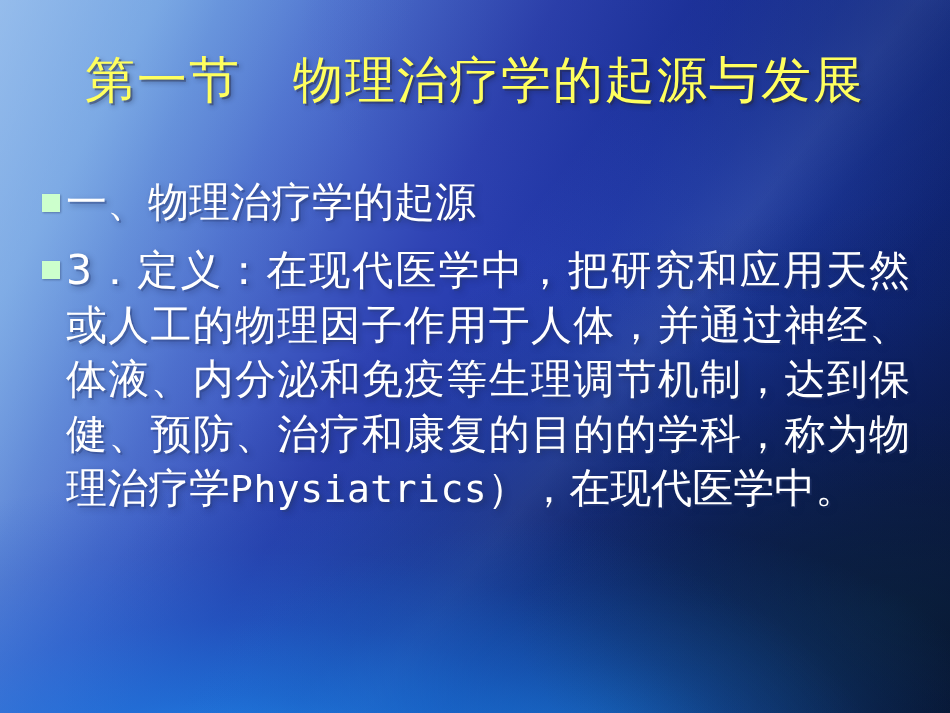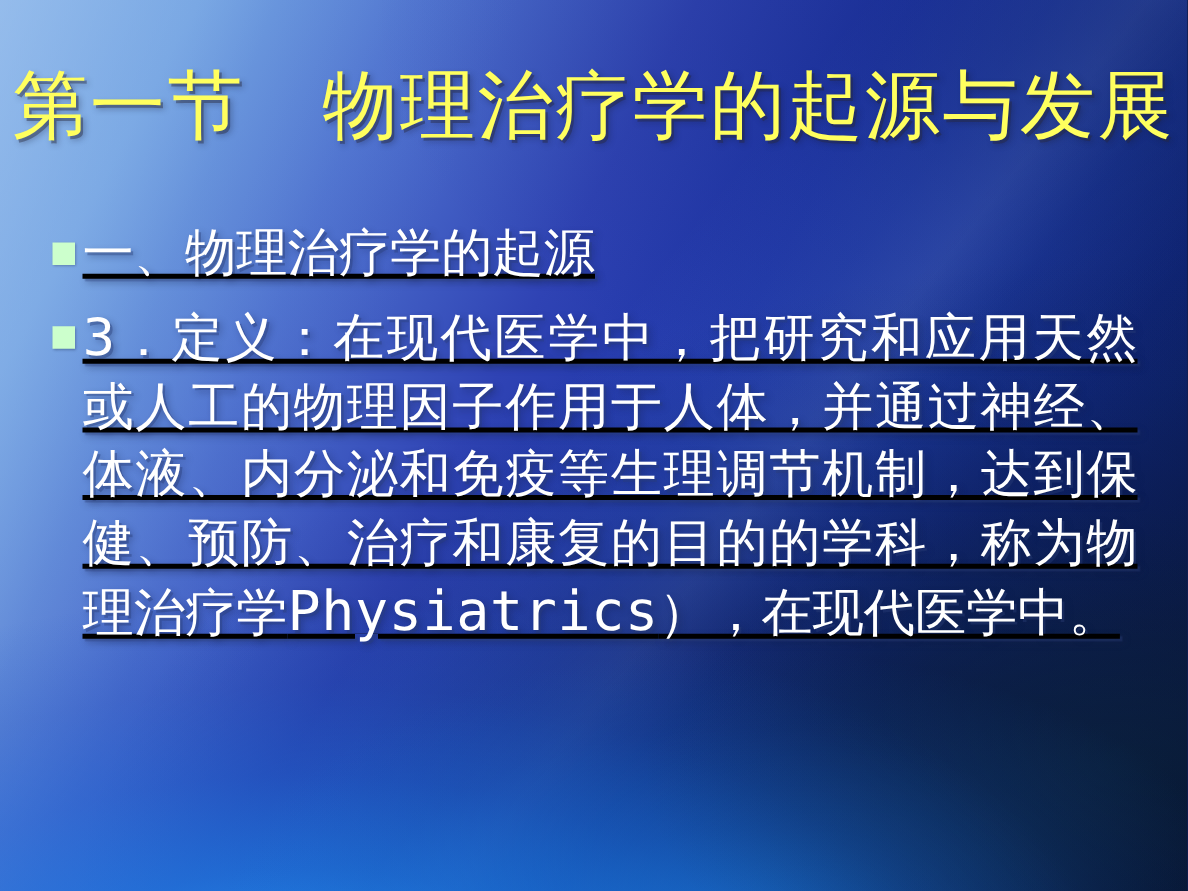--- a/index.html
+++ b/index.html
@@ -130,21 +130,21 @@
     inset: 0;
   }
 
   .slide-title {
     position: absolute;
     left: 0;
     right: 0;
     top: 52px;
     text-align: center;
     color: #ffff5e;
-    font-size: 60px;
+    font-size: 50px;
     line-height: 1.12;
     letter-spacing: 2px;
     font-weight: 400;
     white-space: pre;
     text-shadow:
       2px 2px 0 rgba(40,40,60,0.42),
       3px 3px 5px rgba(20,25,55,0.35);
   }
 
   .body-block {
@@ -152,21 +152,20 @@
     left: 42px;
     top: 176px;
     width: 868px;
   }
 
   .bullet-row {
     position: relative;
     display: flex;
     align-items: flex-start;
     margin-bottom: 6px;
-    text-decoration: underline;
   }
 
   .bullet-marker {
     flex: 0 0 auto;
     width: 18px;
     height: 18px;
     background: #ccffcc;
     margin-top: 18px;
     margin-right: 6px;
     box-shadow: 1px 1px 2px rgba(20,30,60,0.35);
@@ -194,21 +193,21 @@
 
   .bullet-row.para .bullet-text {
     font-size: 41px;
     line-height: 1.33;
     text-align: justify;
     text-justify: inter-ideograph;
   }
 
   .latin {
     font-family: "DejaVu Sans Mono", "Liberation Mono", monospace;
-    font-size: 44px;
+    font-size: 38px;
     letter-spacing: 0.5px;
   }
 </style>
 </head>
 <body>
 
 <div id="slide">
 
   <div class="bg-layer bg-base"></div>
   <div class="bg-layer bg-streak-tl"></div>

